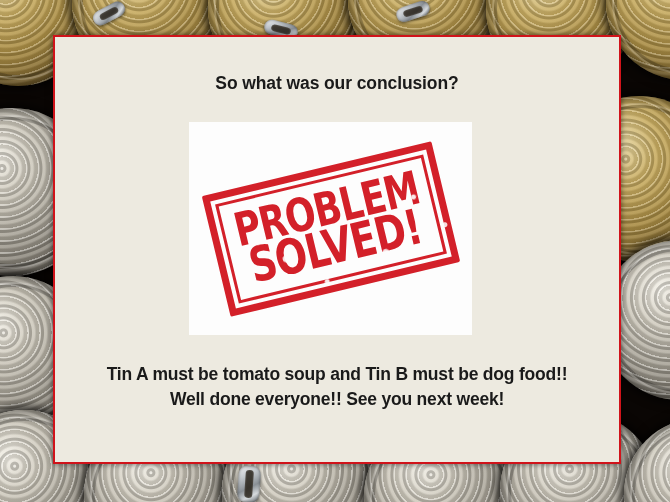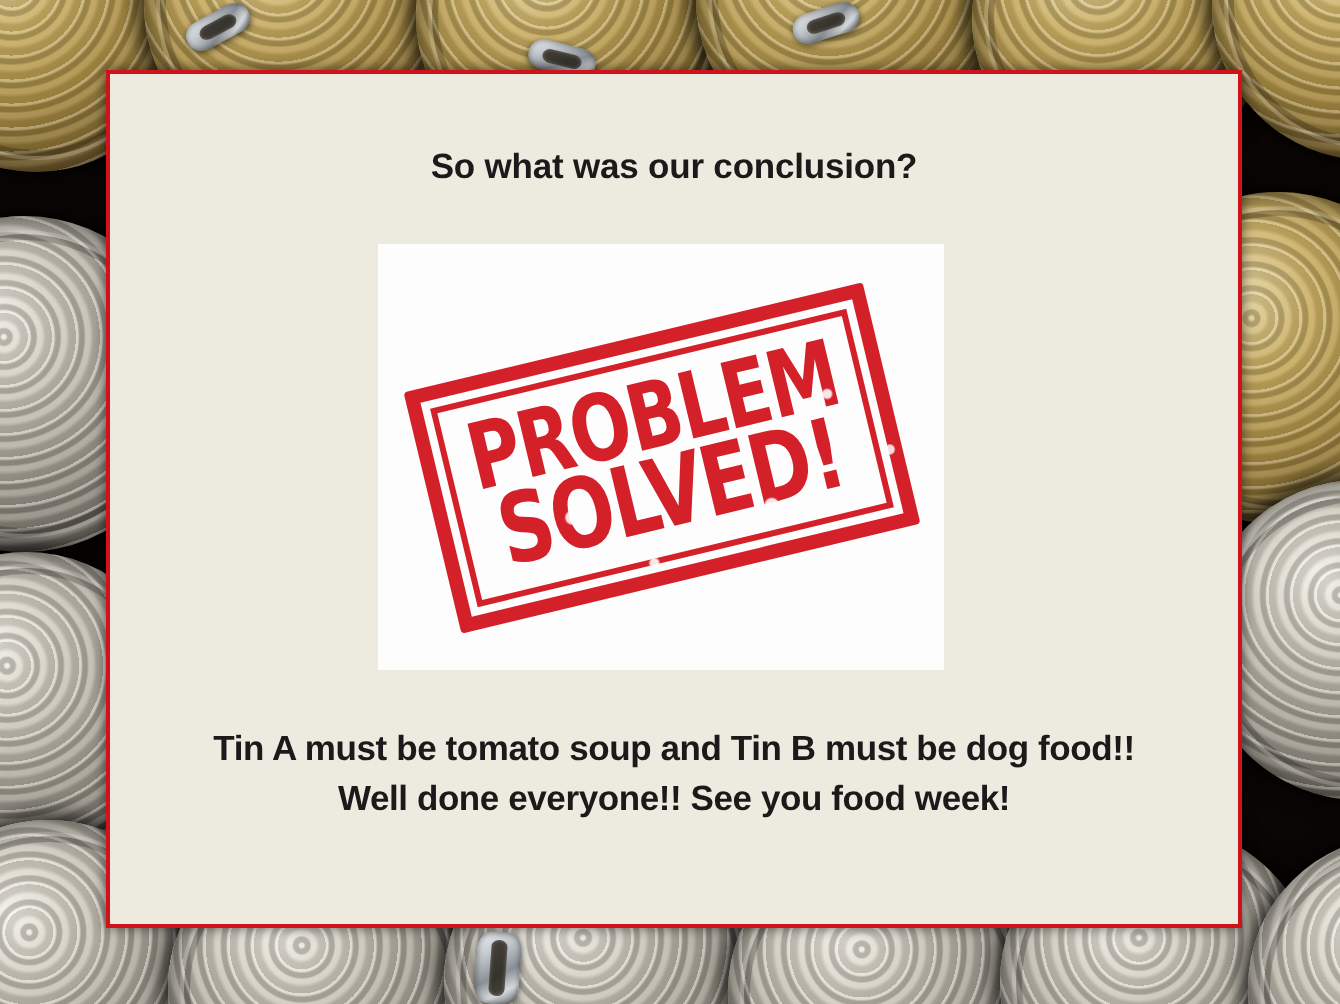--- a/index.html
+++ b/index.html
@@ -255,17 +255,17 @@
         <div class="stamp-inner">
           <div class="line line1">PROBLEM</div>
           <div class="line line2">SOLVED!</div>
         </div>
         <div class="grain"></div>
       </div>
     </div>
 
     <div id="body-text">
       <div class="bline">Tin A must be tomato soup and Tin B must be dog food!!</div>
-      <div class="bline">Well done everyone!! See you food week!</div>
+      <div class="bline">Well done everyone!! See you next week!</div>
     </div>
 
   </div>
 </div>
 
 </body></html>

